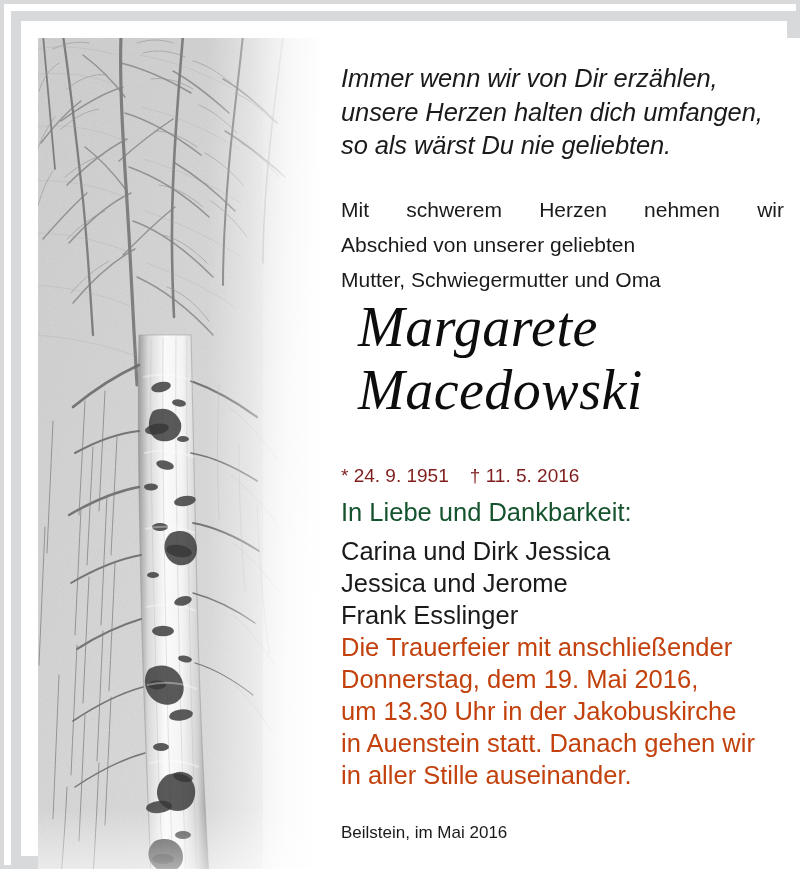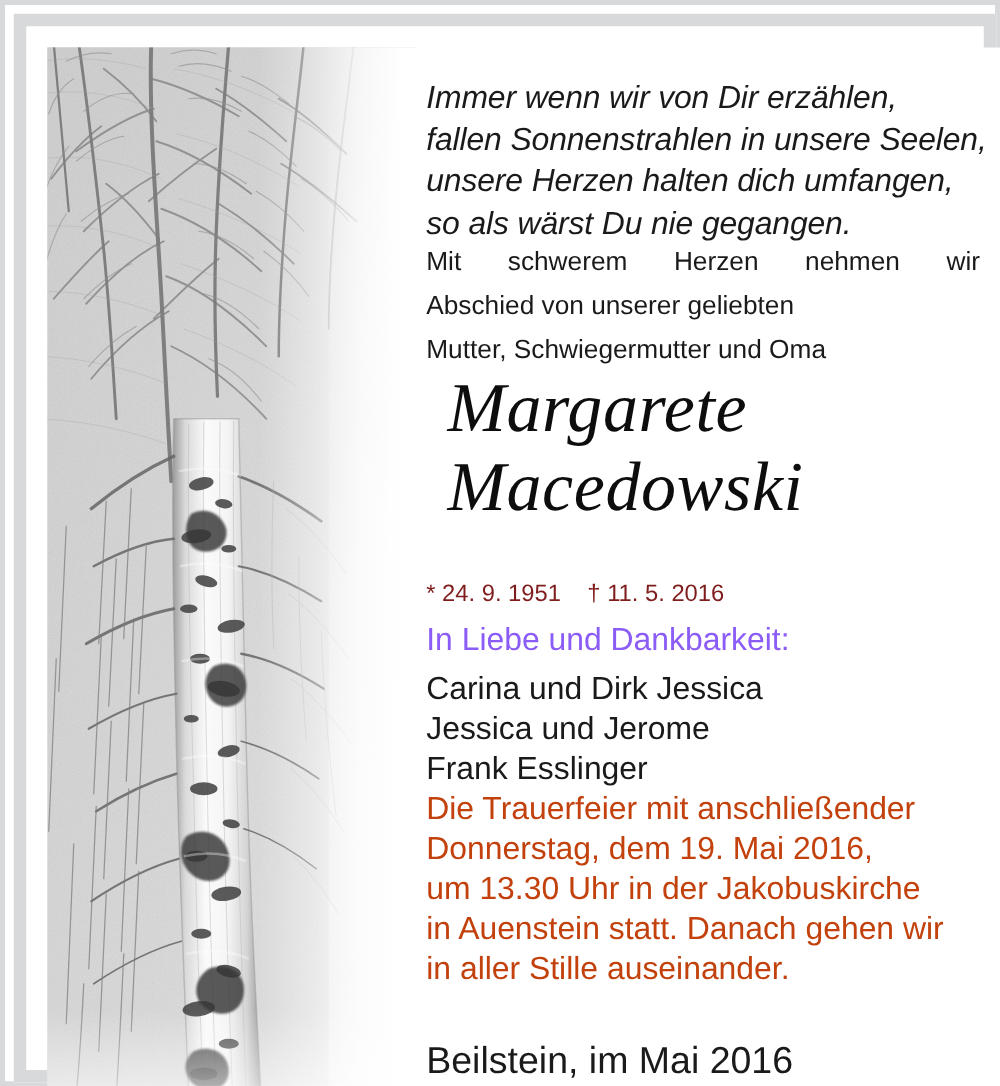--- a/index.html
+++ b/index.html
@@ -136,21 +136,21 @@
     line-height: 34px;
     color: #7f1d1d;
     white-space: pre;
   }
 
   .thanks-head {
     position: absolute;
     left: 0; top: 458px;
     font-size: 25.5px;
     line-height: 33px;
-    color: #8b5cf6;
+    color: #14532d;
     white-space: nowrap;
   }
 
   .survivors {
     position: absolute;
     left: 0; top: 497px;
     font-size: 25.5px;
     line-height: 32px;
     color: #1a1a1a;
   }
@@ -162,25 +162,24 @@
     width: 455px;
     font-size: 25.5px;
     line-height: 32px;
     color: #c2410c;
   }
   .ceremony div { white-space: nowrap; }
 
   .place-date {
     position: absolute;
     left: 0; top: 779px;
-    font-size: 30px;
+    font-size: 17px;
     line-height: 32px;
     color: #1a1a1a;
     white-space: nowrap;
-    margin-top: 16px;
   }
 </style>
 </head>
 <body>
 
 <div class="frame-outer">
   <div class="frame-inner">
     <div class="card">
 
       <div class="photo">
@@ -402,23 +401,22 @@
           <rect x="0" y="0" width="300" height="841" filter="url(#rough)" fill="#ffffff" opacity="0.12"></rect>
         </svg>
         <div class="photo-fade"></div>
         <div class="photo-fade-top"></div>
       </div>
 
       <div class="text-col">
 
         <div class="poem">
           <div>Immer wenn wir von Dir erzählen,</div>
-          <div>fallen Sonnenstrahlen in unsere Seelen,</div>
           <div>unsere Herzen halten dich umfangen,</div>
-          <div>so als wärst Du nie gegangen.</div>
+          <div>so als wärst Du nie geliebten.</div>
         </div>
 
         <div class="intro">
           <div class="justified">Mit schwerem Herzen nehmen wir</div>
           <div>Abschied von unserer geliebten</div>
           <div>Mutter, Schwiegermutter und Oma</div>
         </div>
 
         <div class="name">
           <div>Margarete</div>

